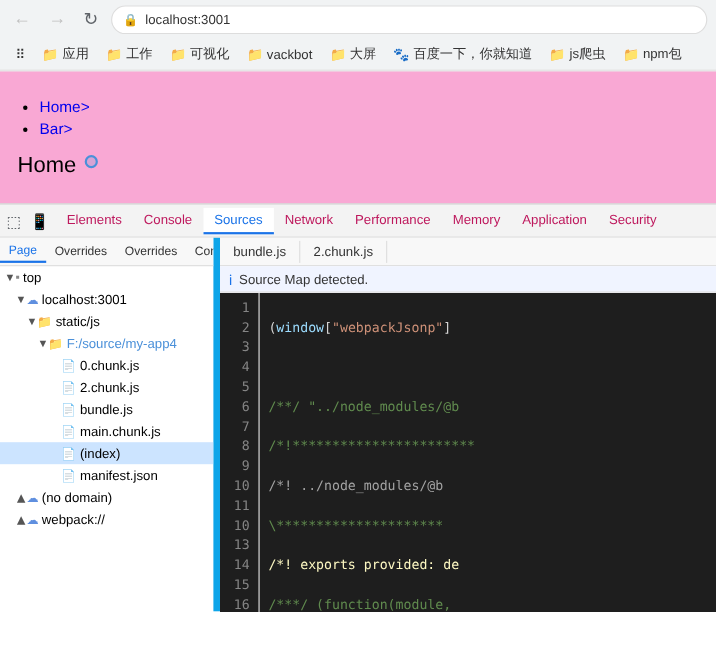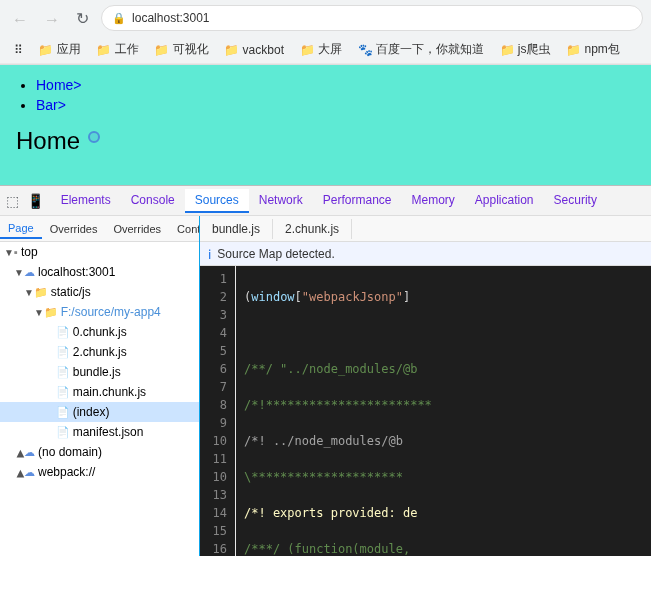--- a/index.html
+++ b/index.html
@@ -12,38 +12,38 @@
     .nav-btn:disabled { color: #c0c0c0; cursor: default; }
     .address-bar { flex: 1; display: flex; align-items: center; background: #fff; border: 1px solid #ddd; border-radius: 16px; padding: 2px 10px; height: 26px; gap: 6px; }
     .address-url { font-size: 12px; color: #333; flex: 1; }
     .lock-icon { color: #5f6368; font-size: 11px; }
 
     
     .bookmarks-bar { display: flex; align-items: center; padding: 2px 8px; height: 28px; gap: 4px; border-bottom: 1px solid #e8e8e8; overflow: hidden; }
     .bookmark-item { display: flex; align-items: center; gap: 3px; padding: 2px 6px; border-radius: 3px; cursor: pointer; font-size: 12px; color: #333; white-space: nowrap; }
 
     
-    .page-content { background: #5eead4; padding: 12px 16px; height: 120px; }
+    .page-content { background: #f9a8d4; padding: 24px 16px; height: 120px; }
     .breadcrumb { list-style: disc; padding-left: 20px; }
     .breadcrumb li { margin-bottom: 4px; }
     .breadcrumb a { color: #0000ee; text-decoration: none; font-size: 14px; }
-    .page-title { font-size: 24px; font-weight: normal; margin-top: 8px; color: #000; }
+    .page-title { font-size: 20px; font-weight: normal; margin-top: 8px; color: #000; }
 
     
     .devtools { border-top: 1px solid #bbb; height: 371px; display: flex; flex-direction: column; background: #fff; }
     .devtools-tabs { display: flex; align-items: center; background: #f3f3f3; border-bottom: 1px solid #ddd; height: 30px; padding: 0 4px; gap: 0; }
-    .devtools-tab { padding: 4px 10px; font-size: 12px; cursor: pointer; color: #6d28d9; border-bottom: 2px solid transparent; white-space: nowrap; }
+    .devtools-tab { padding: 4px 10px; font-size: 12px; cursor: pointer; color: #be185d; border-bottom: 2px solid transparent; white-space: nowrap; }
     .devtools-tab.active { color: #1a73e8; border-bottom: 2px solid #1a73e8; background: #fff; }
     .devtools-icons { display: flex; align-items: center; gap: 4px; margin-right: 4px; }
     .devtools-icon-btn { background: none; border: none; cursor: pointer; color: #5f6368; font-size: 14px; padding: 2px; }
 
     .devtools-body { display: flex; flex: 1; overflow: hidden; }
 
     
-    .sources-sidebar { width: 200px; border-right: 1px solid #0ea5e9; display: flex; flex-direction: column; overflow: hidden; }
+    .sources-sidebar { width: 200px; border-right: 6px solid #0ea5e9; display: flex; flex-direction: column; overflow: hidden; }
     .sources-sub-tabs { display: flex; align-items: center; border-bottom: 1px solid #ddd; height: 26px; background: #f8f8f8; }
     .sources-sub-tab { padding: 3px 8px; font-size: 11px; cursor: pointer; color: #333; white-space: nowrap; }
     .sources-sub-tab.active { color: #1a73e8; border-bottom: 2px solid #1a73e8; }
 
     .file-tree { flex: 1; overflow-y: auto; font-size: 12px; }
     .tree-item { display: flex; align-items: center; padding: 1px 4px; cursor: pointer; white-space: nowrap; height: 20px; }
     .tree-item.selected { background: #cce4ff; }
     .tree-indent { display: inline-block; }
     .tree-icon { margin-right: 3px; font-size: 11px; }
     .folder-icon { color: #dcb67a; }

